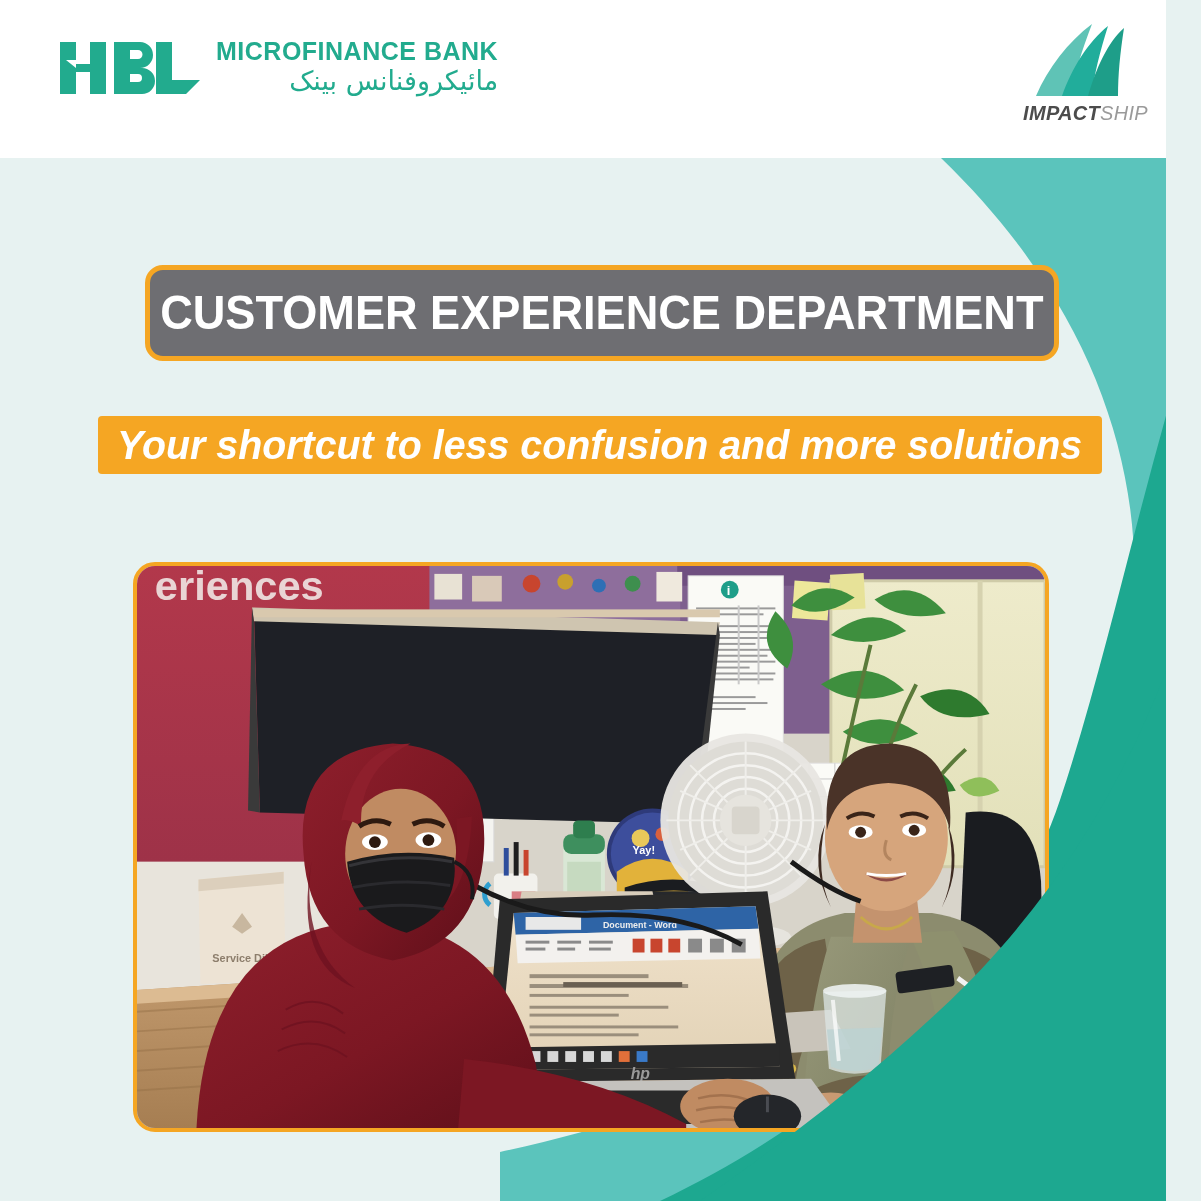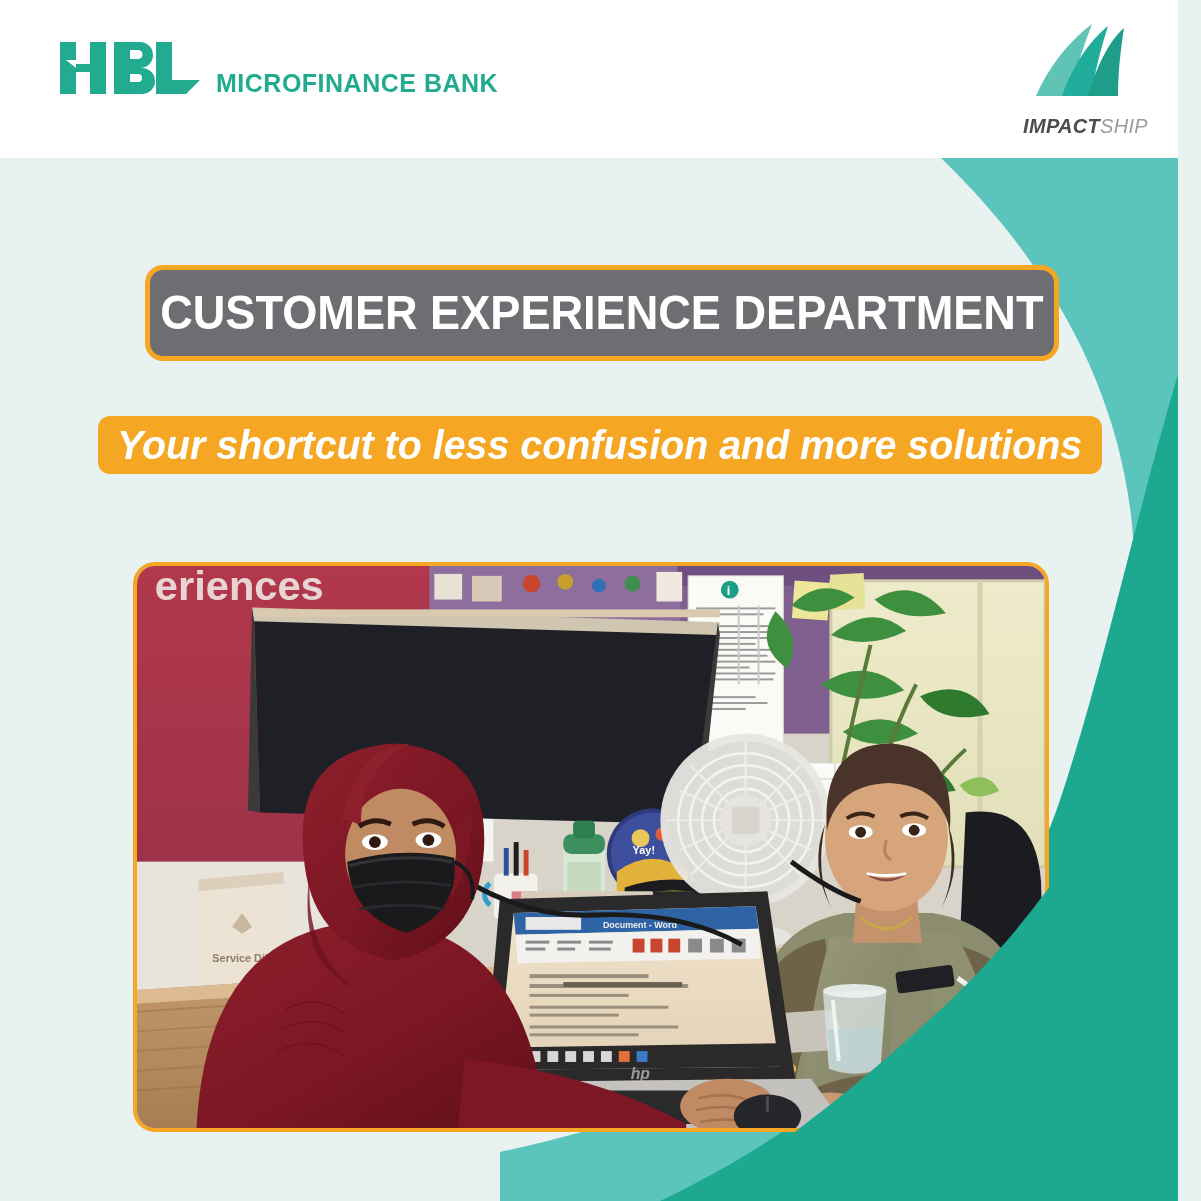--- a/index.html
+++ b/index.html
@@ -3,21 +3,21 @@
 <meta charset="utf-8">
 <style>
   html,body{margin:0;padding:0;}
   body{
     width:1201px;height:1201px;
     background:#E7F2F1;
     font-family:"Liberation Sans", sans-serif;
     overflow:hidden;
     position:relative;
   }
-  #poster{position:absolute;inset:0;width:1166px;height:1201px;overflow:hidden;background:#fca5a5;padding-left:12px;}
+  #poster{position:absolute;inset:0;width:1166px;height:1201px;overflow:hidden;background:#fca5a5;}
 
   
   #bg-swooshes{position:absolute;left:0;top:0;width:1201px;height:1201px;z-index:1;}
 
   
   .header{
     position:absolute;left:0;top:0;width:1201px;height:158px;
     background:#FFFFFF;z-index:5;
   }
   .hbl-logo{position:absolute;left:60px;top:38px;display:flex;align-items:flex-end;gap:16px;}
@@ -31,21 +31,21 @@
   .hbl-ur{
     font-family:"DejaVu Sans", sans-serif;
     font-size:27px;color:#22AB8E;line-height:1.1;
     direction:rtl;white-space:nowrap;
   }
 
   .impact-logo{position:absolute;right:48px;top:22px;width:135px;}
   .impact-sails{display:block;margin:0 auto;}
   .impact-word{
     text-align:center;font-style:italic;font-size:20px;
-    letter-spacing:.3px;line-height:1;margin-top:16px;white-space:nowrap;
+    letter-spacing:.3px;line-height:1;margin-top:3px;white-space:nowrap;
   }
   .impact-word .b{font-weight:bold;color:#4C4C4C;}
   .impact-word .s{font-weight:normal;color:#9A9A9A;}
 
   
   .title-banner{
     position:absolute;left:145px;top:253px;width:914px;height:96px;
     box-sizing:border-box;
     background:#6E6E72;
     border:5px solid #F5A623;
@@ -62,21 +62,21 @@
     color:#FFFFFF;
     white-space:nowrap;
     transform:scaleX(.94);
     line-height:1;
   }
 
   
   .subtitle-bar{
     position:absolute;left:98px;top:416px;width:1004px;height:58px;
     background:#F5A623;
-    border-radius:12px;
+    border-radius:4px;
     display:flex;align-items:center;justify-content:center;
     z-index:20;
   }
   .subtitle-text{
     font-family:"Liberation Sans Narrow","Liberation Sans", sans-serif;
     font-style:italic;font-weight:bold;
     font-size:41px;color:#FFFFFF;white-space:nowrap;
     transform:scaleX(.96);line-height:1;
   }
 
@@ -135,20 +135,21 @@
         <path d="M0 4 h16 v18 l-10 0 l10 8 v26 h-16 z" fill="#22AB8E"></path>
         <path d="M30 4 h16 v52 h-16 v-22 h-14 v-8 h14 z" fill="#22AB8E"></path>
 
         <path d="M54 4 h26 a13 13 0 0 1 0 26 h-10 v-9 h8 a4.5 4.5 0 0 0 0 -9 h-8 v44 h-16 z" fill="#22AB8E"></path>
         <path d="M70 30 h12 a13 13 0 0 1 0 26 h-28 v-12 h24 a4 4 0 0 0 0 -8 h-8 z" fill="#22AB8E"></path>
 
         <path d="M96 4 h16 v38 h28 l-14 14 h-30 z" fill="#22AB8E"></path>
       </svg>
       <div class="hbl-words">
         <div class="hbl-en">MICROFINANCE BANK</div>
+        <div class="hbl-ur">مائیکروفنانس بینک</div>
       </div>
     </div>
 
     <div class="impact-logo">
       <svg class="impact-sails" width="128" height="78" viewBox="0 0 128 78">
         <path d="M14 74 C 26 46 46 20 70 2 C 60 28 52 52 50 74 Z" fill="#5FC3B6"></path>
         <path d="M40 74 C 50 46 66 20 86 4 C 78 30 72 52 70 74 Z" fill="#21AD9B"></path>
         <path d="M66 74 C 74 46 86 20 102 6 C 98 32 96 52 96 74 Z" fill="#1E9E89"></path>
       </svg>
       <div class="impact-word">

